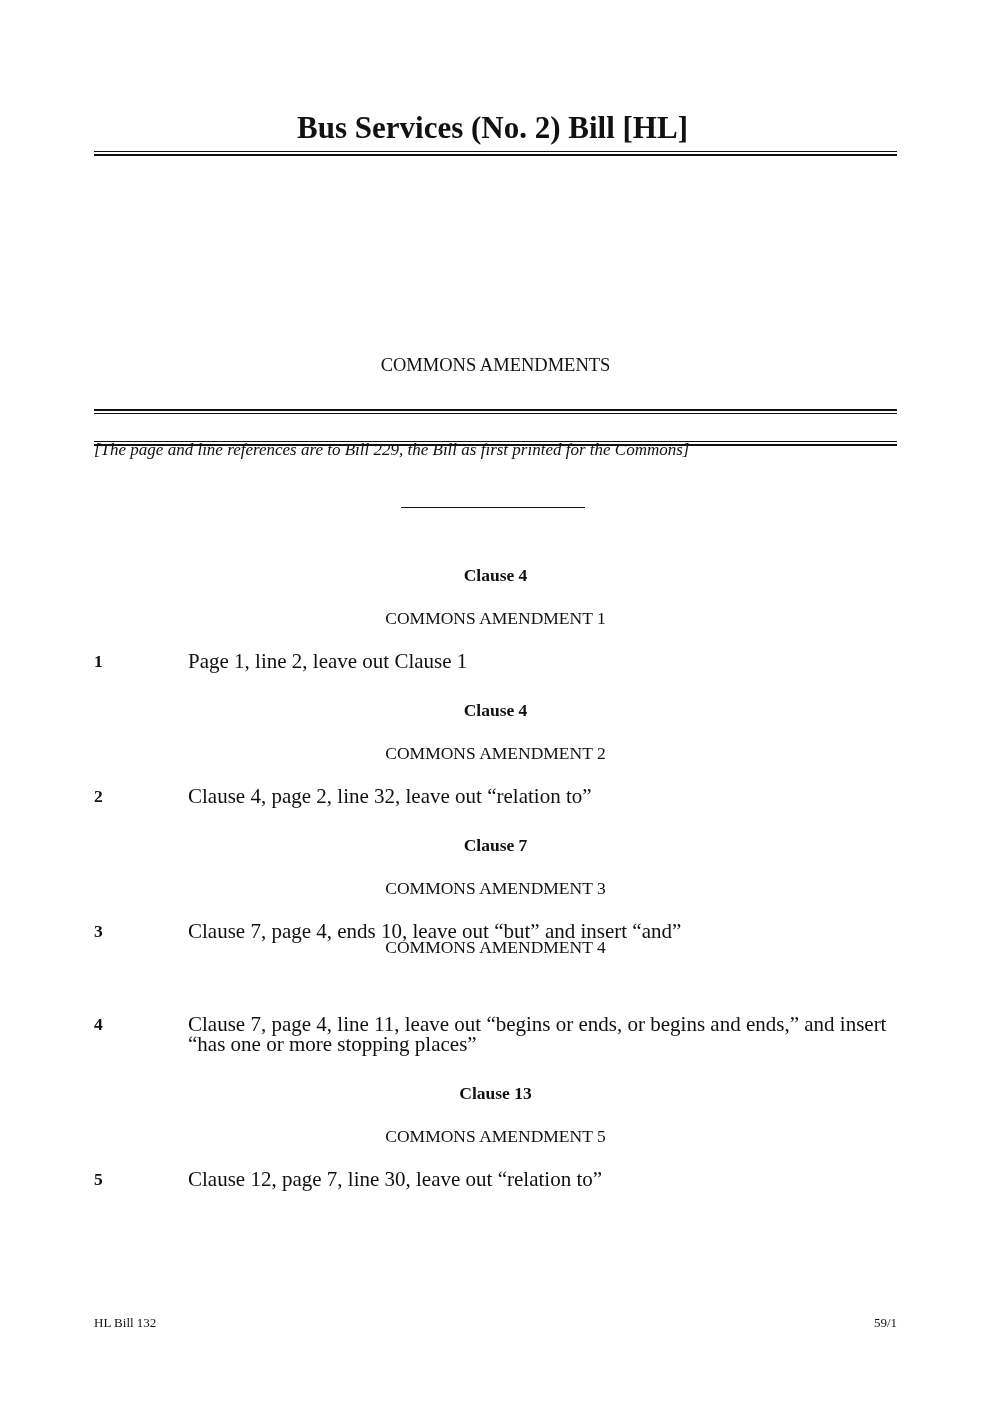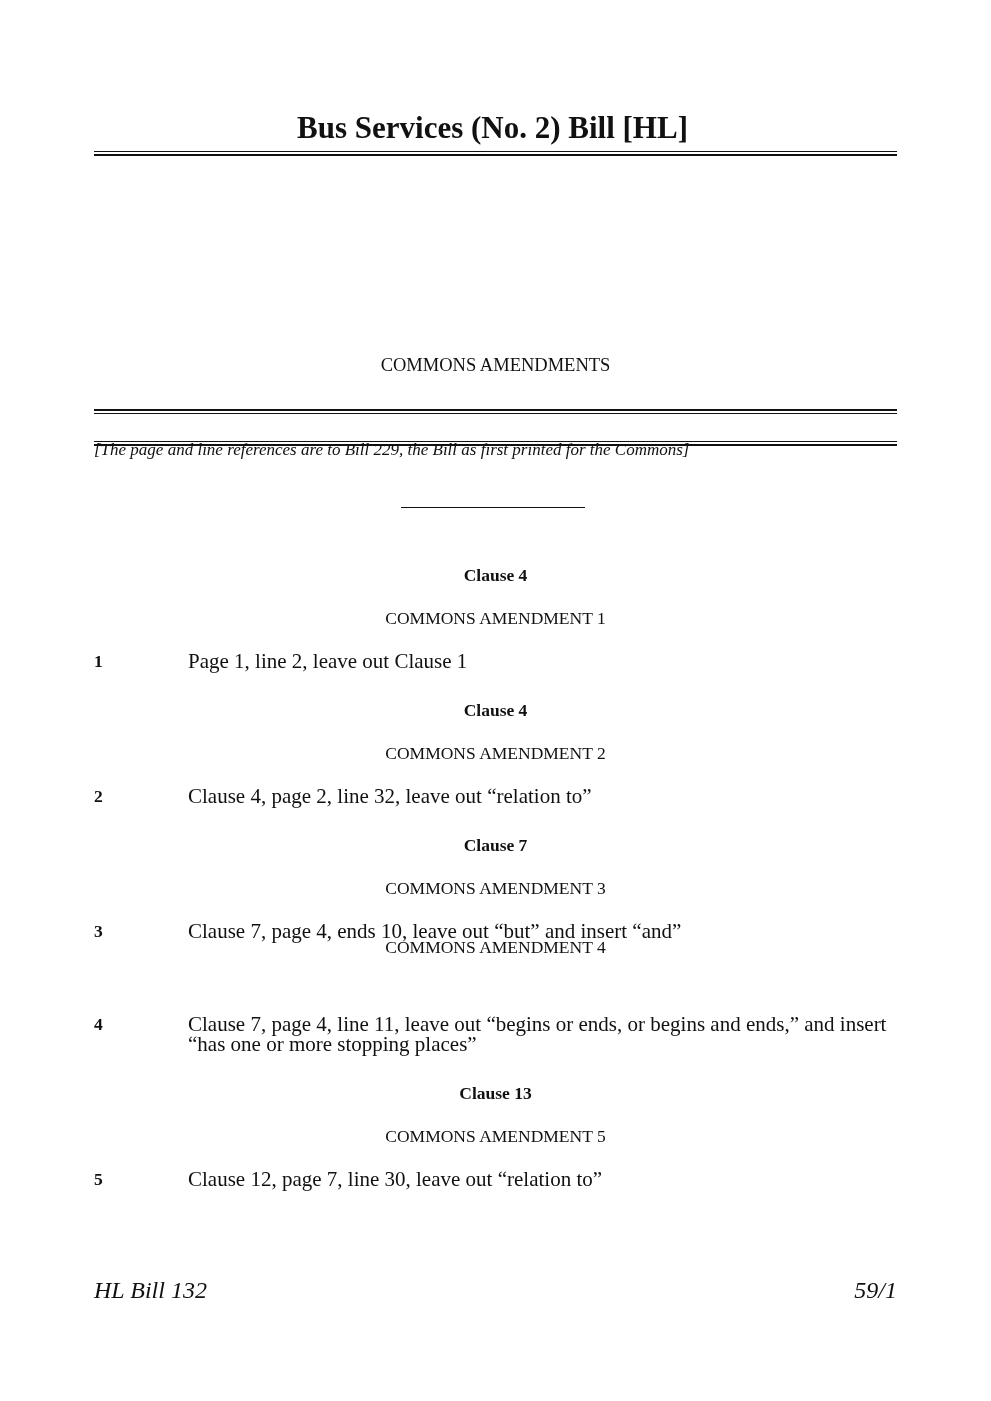--- a/index.html
+++ b/index.html
@@ -28,21 +28,21 @@
   .clause {
     left: 94px; width: 803px; text-align: center;
     font-size: 17.5px; font-weight: bold; line-height: 22px;
   }
   .amhead {
     left: 94px; width: 803px; text-align: center;
     font-size: 17.5px; line-height: 22px;
   }
   .num { left: 94px; font-size: 17.5px; font-weight: bold; line-height: 22px; }
   .text { left: 188px; width: 712px; font-size: 21px; line-height: 20px; }
-  .footer { font-size: 24px; line-height: 22px; top: 1279px; font-style: italic; }
+  .footer { font-size: 13px; line-height: 22px; top: 1312px; }
 </style>
 </head>
 <body>
 
 <div class="abs title">Bus Services (No. 2) Bill [HL]</div>
 
 <div class="dbl" style="top:151px;">
   <div class="thin"></div>
     <div class="gap"></div>
     <div class="thick"></div>

